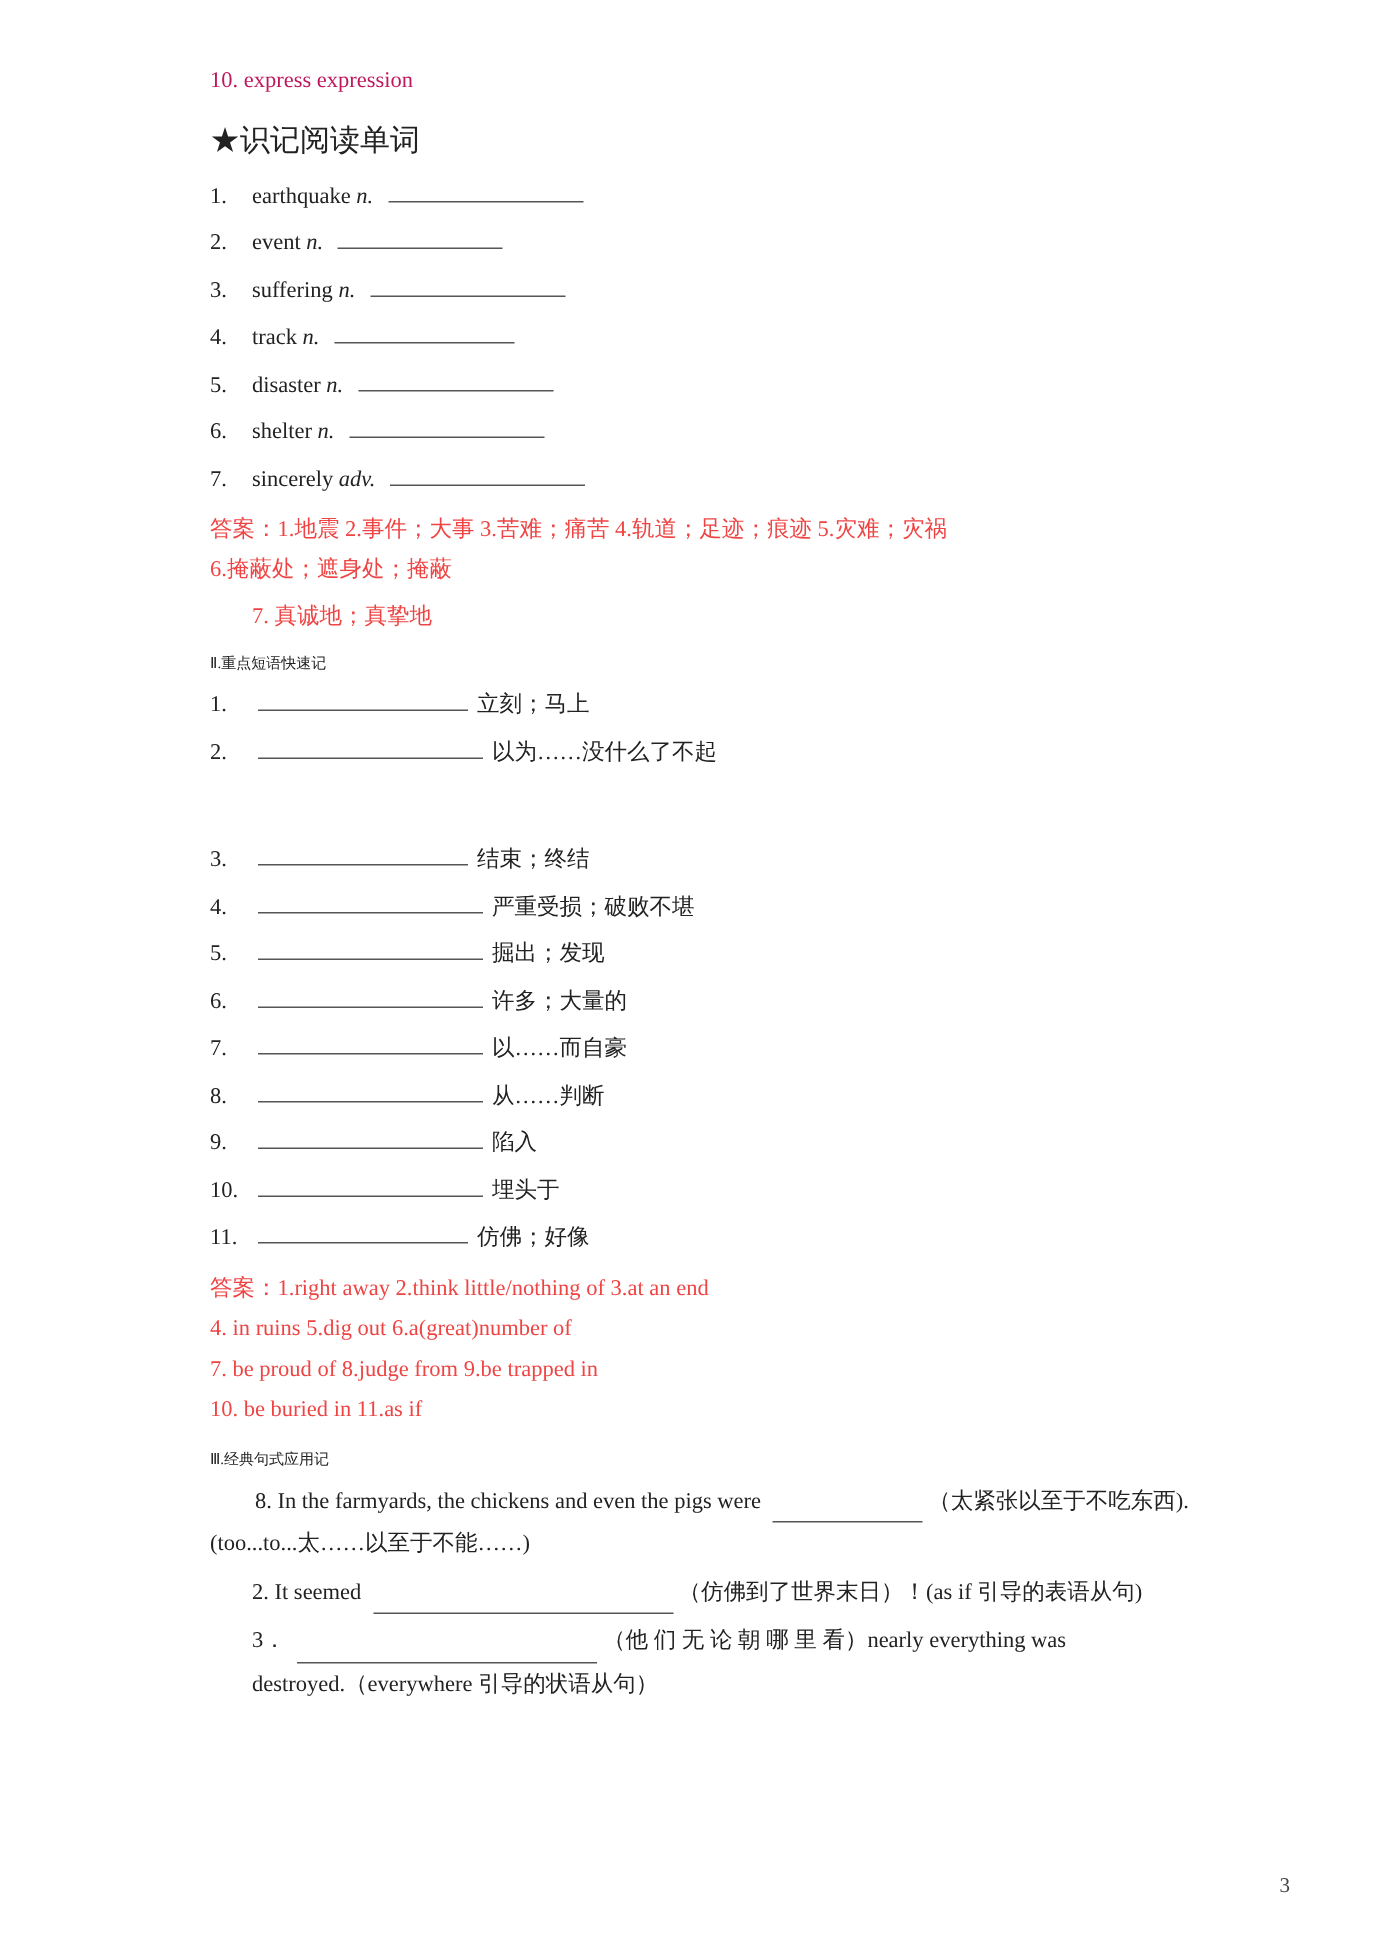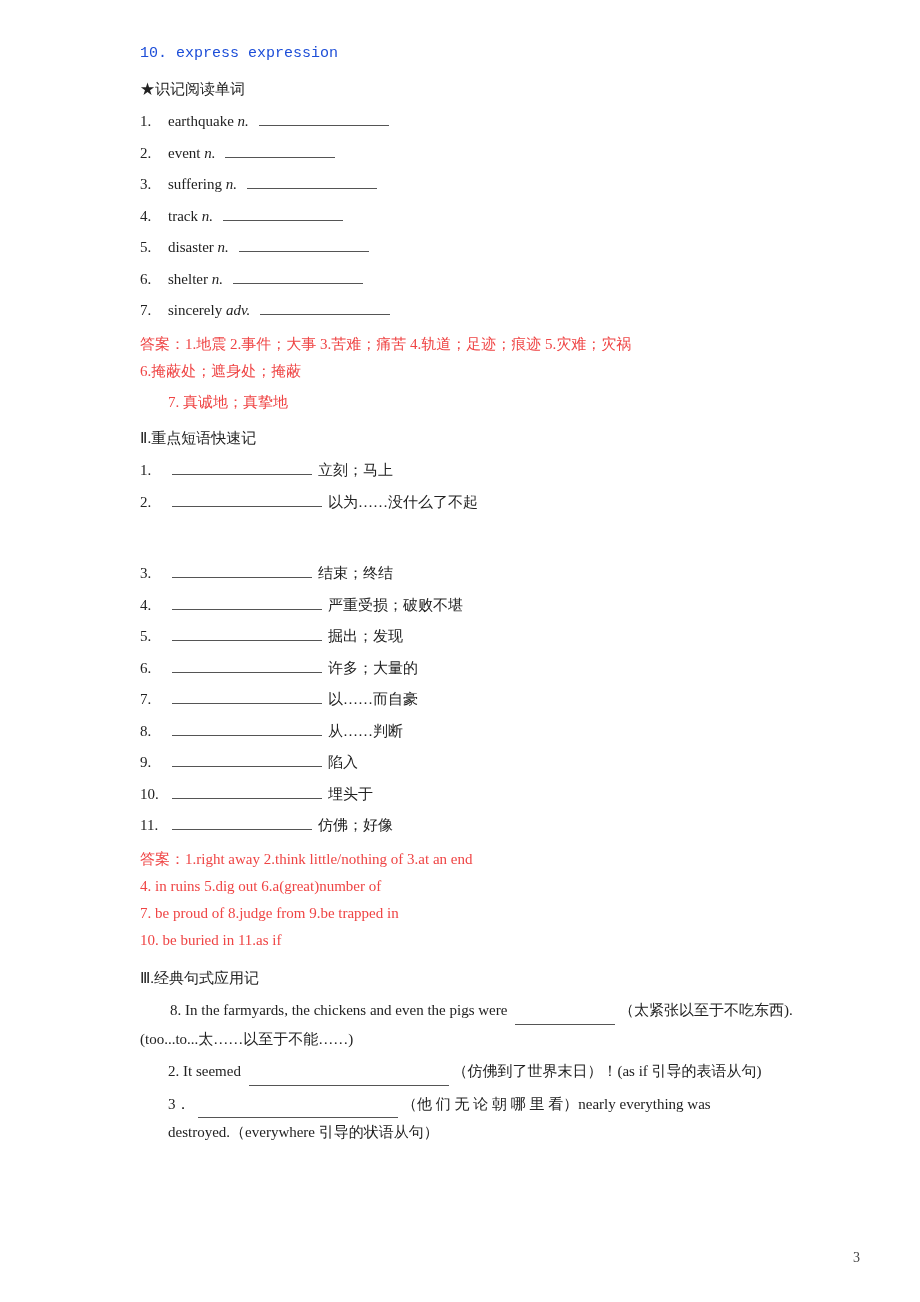--- a/index.html
+++ b/index.html
@@ -11,25 +11,24 @@
       background: #fff;
       font-family: "SimSun", "宋体", serif;
       font-size: 15px;
       color: #222;
       width: 920px;
       min-height: 1302px;
       padding: 40px 80px 60px 140px;
       line-height: 1.9;
     }
     .red {
-      color: #1d4ed8;
-      font-family: Liberation Mono, monospace;
+      color: #be185d;
     }
     .section-title {
-      font-size: 15px;
+      font-size: 20px;
       color: #222;
       margin: 6px 0 4px 0;
     }
     .item-row {
       display: flex;
       align-items: baseline;
       margin: 3px 0;
     }
     .item-num {
       min-width: 28px;
@@ -46,21 +45,21 @@
       height: 16px;
       vertical-align: bottom;
       margin-left: 4px;
     }
     .answer-block {
       color: #ef4444;
       margin: 6px 0 4px 0;
       line-height: 1.8;
     }
     .section-header {
-      font-size: 15px;
+      font-size: 10px;
       margin: 10px 0 4px 0;
       font-weight: normal;
     }
     .phrase-item {
       display: flex;
       align-items: baseline;
       margin: 3px 0;
     }
     .phrase-num {
       min-width: 28px;

